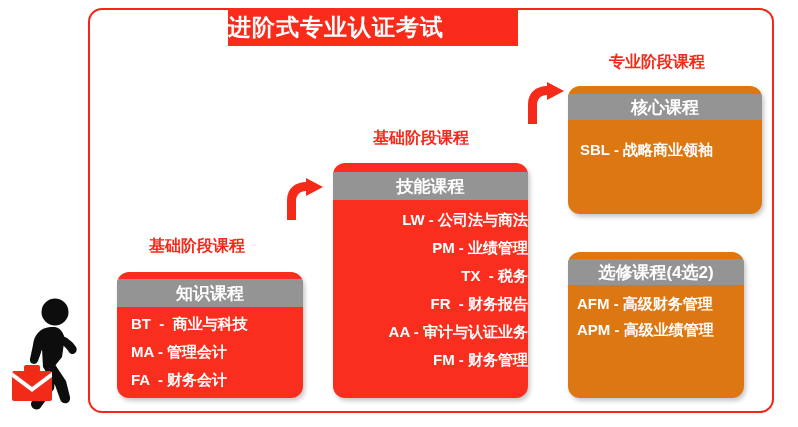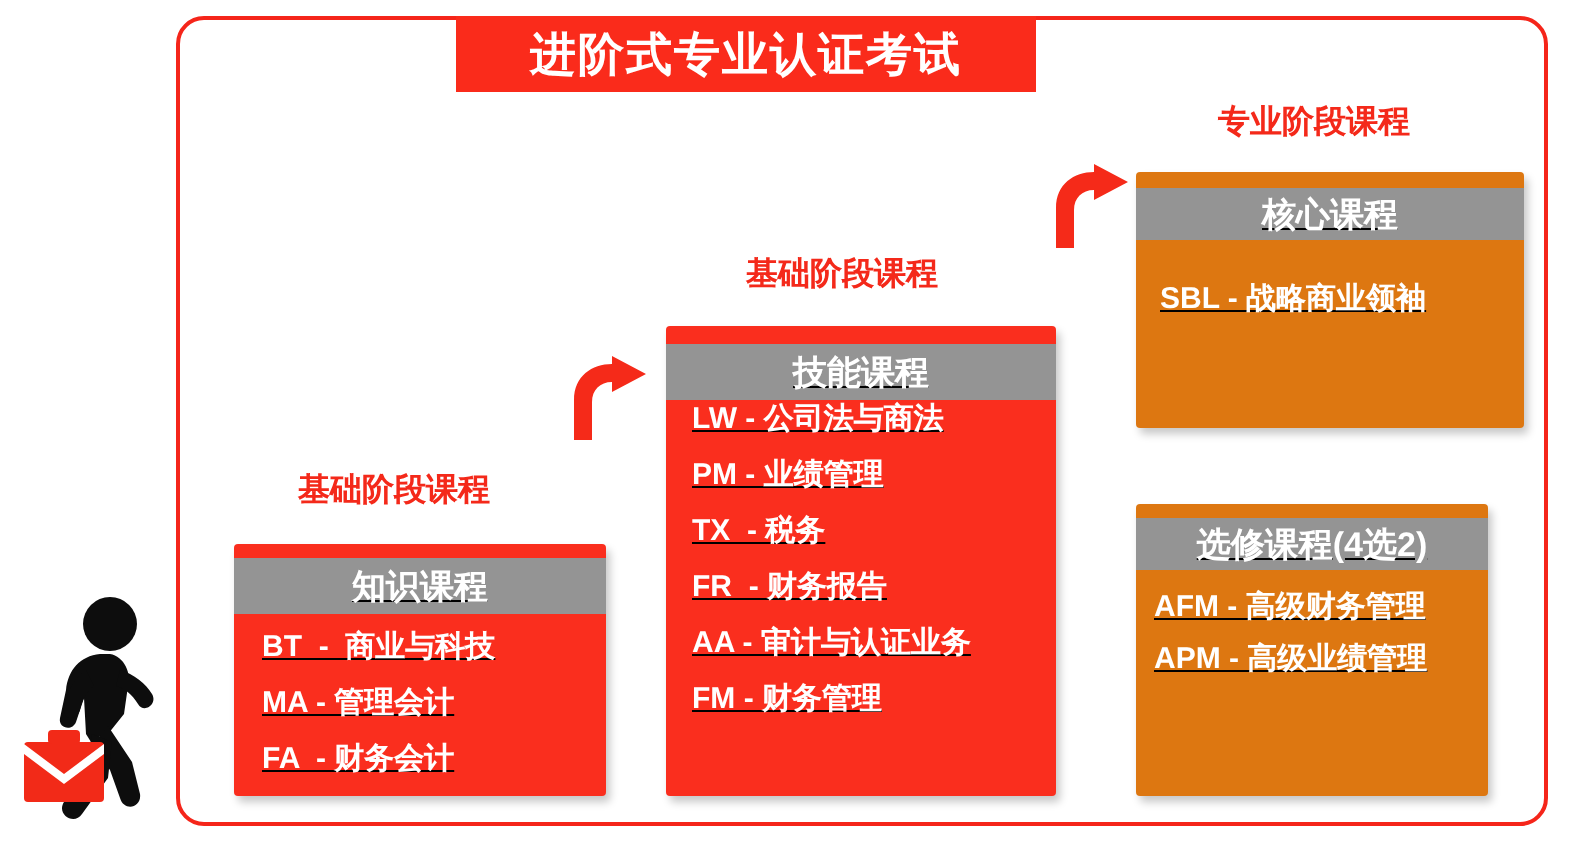--- a/index.html
+++ b/index.html
@@ -30,39 +30,38 @@
   
   #title-banner {
     position: absolute;
     left: 228px;
     top: 8px;
     width: 290px;
     height: 38px;
     background: #fa2b1b;
     display: flex;
     align-items: center;
-    justify-content: center;
+    justify-content: flex-start;
     z-index: 5;
   }
   #title-banner .title-text {
     color: #ffffff;
     font-size: 23px;
     font-weight: bold;
     letter-spacing: 1px;
     line-height: 1;
   }
 
   
   .card {
     position: absolute;
-    border-radius: 2px;
+    border-radius: 12px;
     overflow: hidden;
     box-shadow: 2px 3px 4px rgba(0,0,0,0.22);
     box-sizing: border-box;
-    text-decoration: underline;
   }
   .card.red   { background: #fa2e1e; }
   .card.orange{ background: #dd7711; }
 
   .card-header {
     width: 100%;
     background: #949494;
     color: #ffffff;
     font-size: 17px;
     font-weight: bold;
@@ -100,21 +99,21 @@
   }
 
   
   #card-knowledge { left: 117px; top: 272px; width: 186px; height: 126px; }
   #card-knowledge .card-header { height: 28px; margin-top: 7px; }
   #card-knowledge .card-body   { padding-top: 9px; padding-left: 14px; }
   #card-knowledge .card-item   { font-size: 15px; margin-bottom: 13px; }
 
   #card-skills { left: 333px; top: 163px; width: 195px; height: 235px; }
   #card-skills .card-header { height: 28px; margin-top: 9px; }
-  #card-skills .card-body   { padding-top: 2px; padding-left: 13px; }
+  #card-skills .card-body   { padding-top: 12px; padding-left: 13px; text-align: right; }
   #card-skills .card-item   { font-size: 15px; margin-bottom: 13px; }
 
   #card-core { left: 568px; top: 86px; width: 194px; height: 128px; }
   #card-core .card-header { height: 26px; margin-top: 8px; }
   #card-core .card-body   { padding-top: 22px; padding-left: 12px; }
   #card-core .card-item   { font-size: 15px; margin-bottom: 14px; }
 
   #card-elective { left: 568px; top: 252px; width: 176px; height: 146px; }
   #card-elective .card-header { height: 26px; margin-top: 7px; }
   #card-elective .card-body   { padding-top: 11px; padding-left: 9px; }

